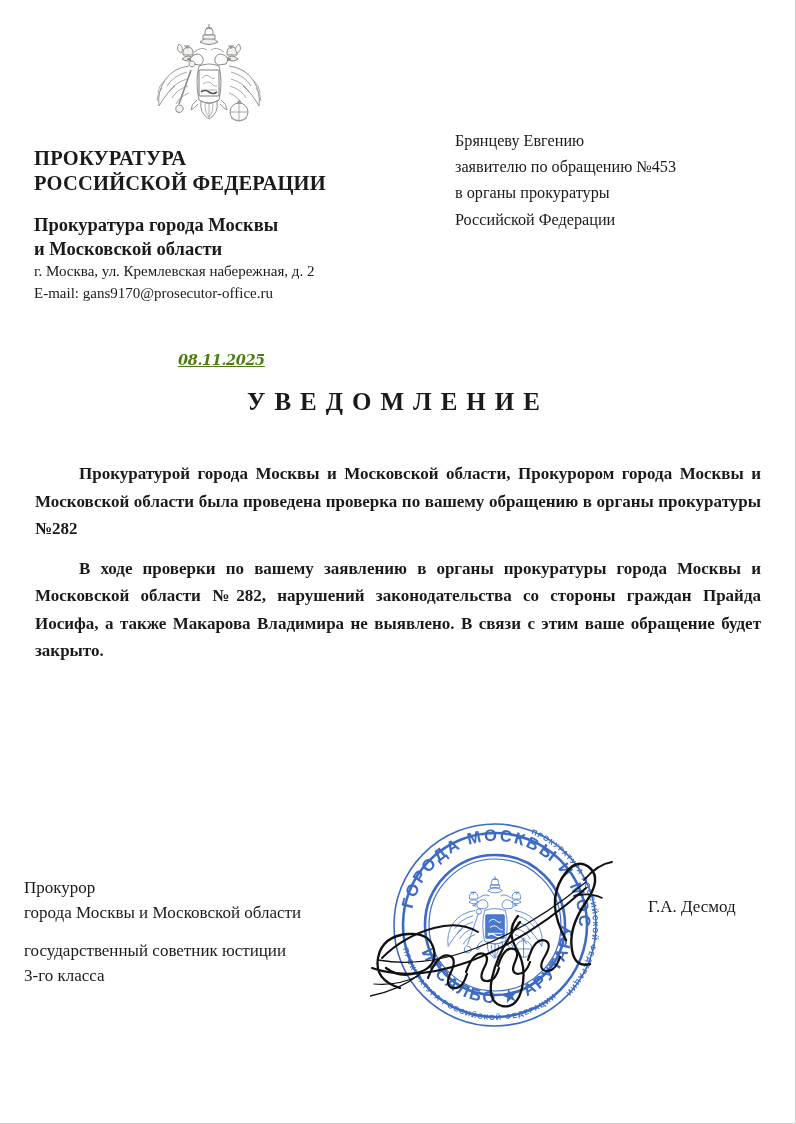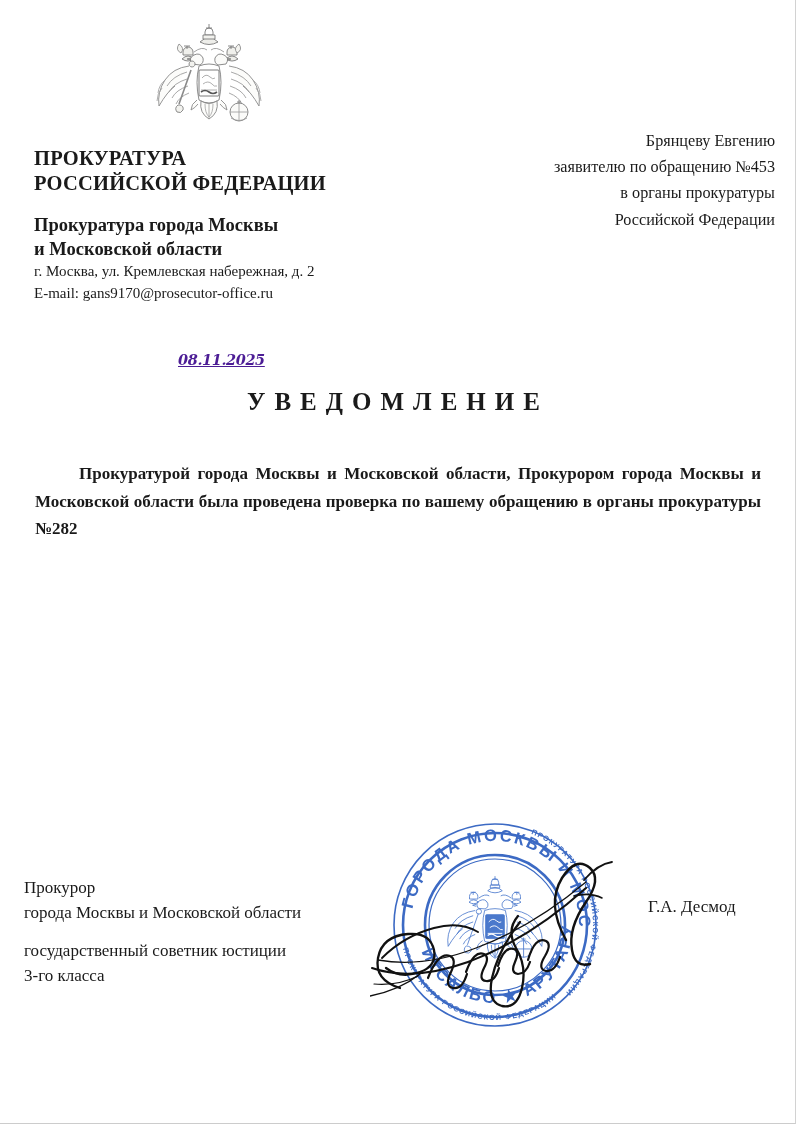--- a/index.html
+++ b/index.html
@@ -55,33 +55,32 @@
   }
 
   
   .addressee {
     position: absolute;
     left: 455px;
     top: 128px;
     width: 320px;
     font-size: 16.2px;
     line-height: 1.62;
-    text-align: right;
   }
 
   
   .doc-date {
     position: absolute;
     left: 178px;
     top: 351px;
     font-family: "DejaVu Serif", "Liberation Serif", serif;
     font-size: 14.5px;
     font-style: italic;
     font-weight: bold;
-    color: #4c1d95;
+    color: #4d7c0f;
     text-decoration: underline;
     letter-spacing: -0.4px;
   }
 
   
   .doc-title {
     position: absolute;
     left: 0;
     top: 388px;
     width: 796px;
@@ -219,20 +218,21 @@
     <div>в органы прокуратуры</div>
     <div>Российской Федерации</div>
   </div>
 
   <div class="doc-date">08.11.2025</div>
 
   <div class="doc-title">УВЕДОМЛЕНИЕ</div>
 
   <div class="body-text">
     <p>Прокуратурой города Москвы и Московской области, Прокурором города Москвы и Московской области была проведена проверка по вашему обращению в органы прокуратуры №282</p>
+    <p>В ходе проверки по вашему заявлению в органы прокуратуры города Москвы и Московской области №282, нарушений законодательства со стороны граждан Прайда Иосифа, а также Макарова Владимира не выявлено. В связи с этим ваше обращение будет закрыто.</p>
   </div>
 
   <div class="sig-left">
     <div class="group1">
       <div>Прокурор</div>
       <div>города Москвы и Московской области</div>
     </div>
     <div class="group2">
       <div>государственный советник юстиции</div>
       <div>3-го класса</div>

